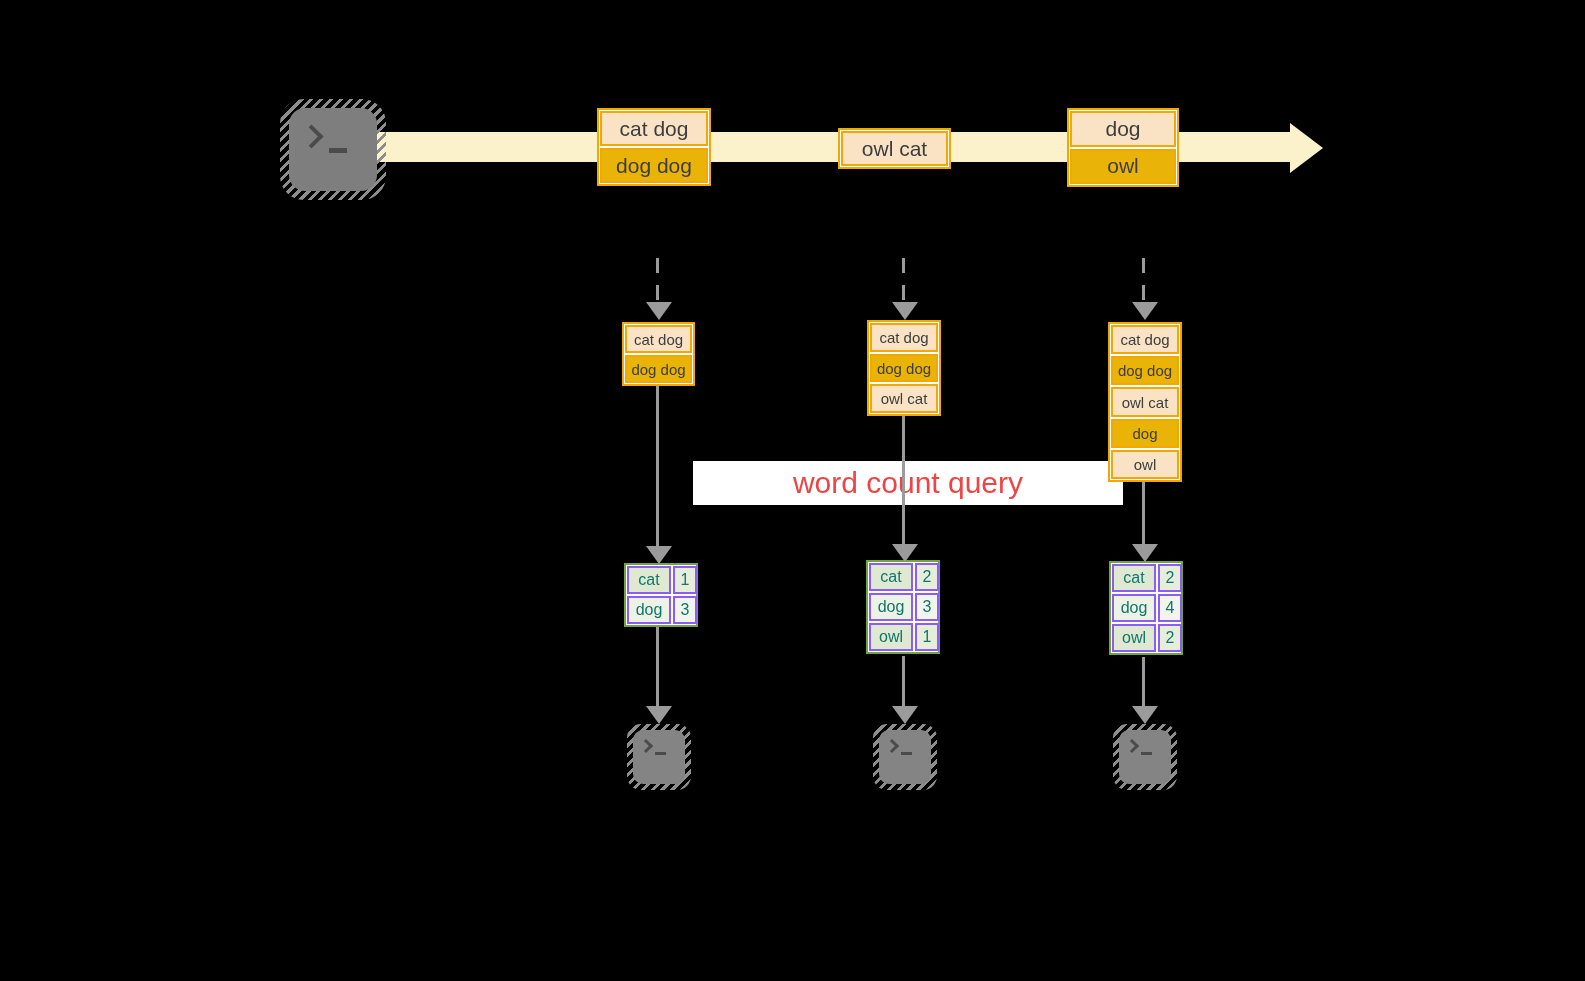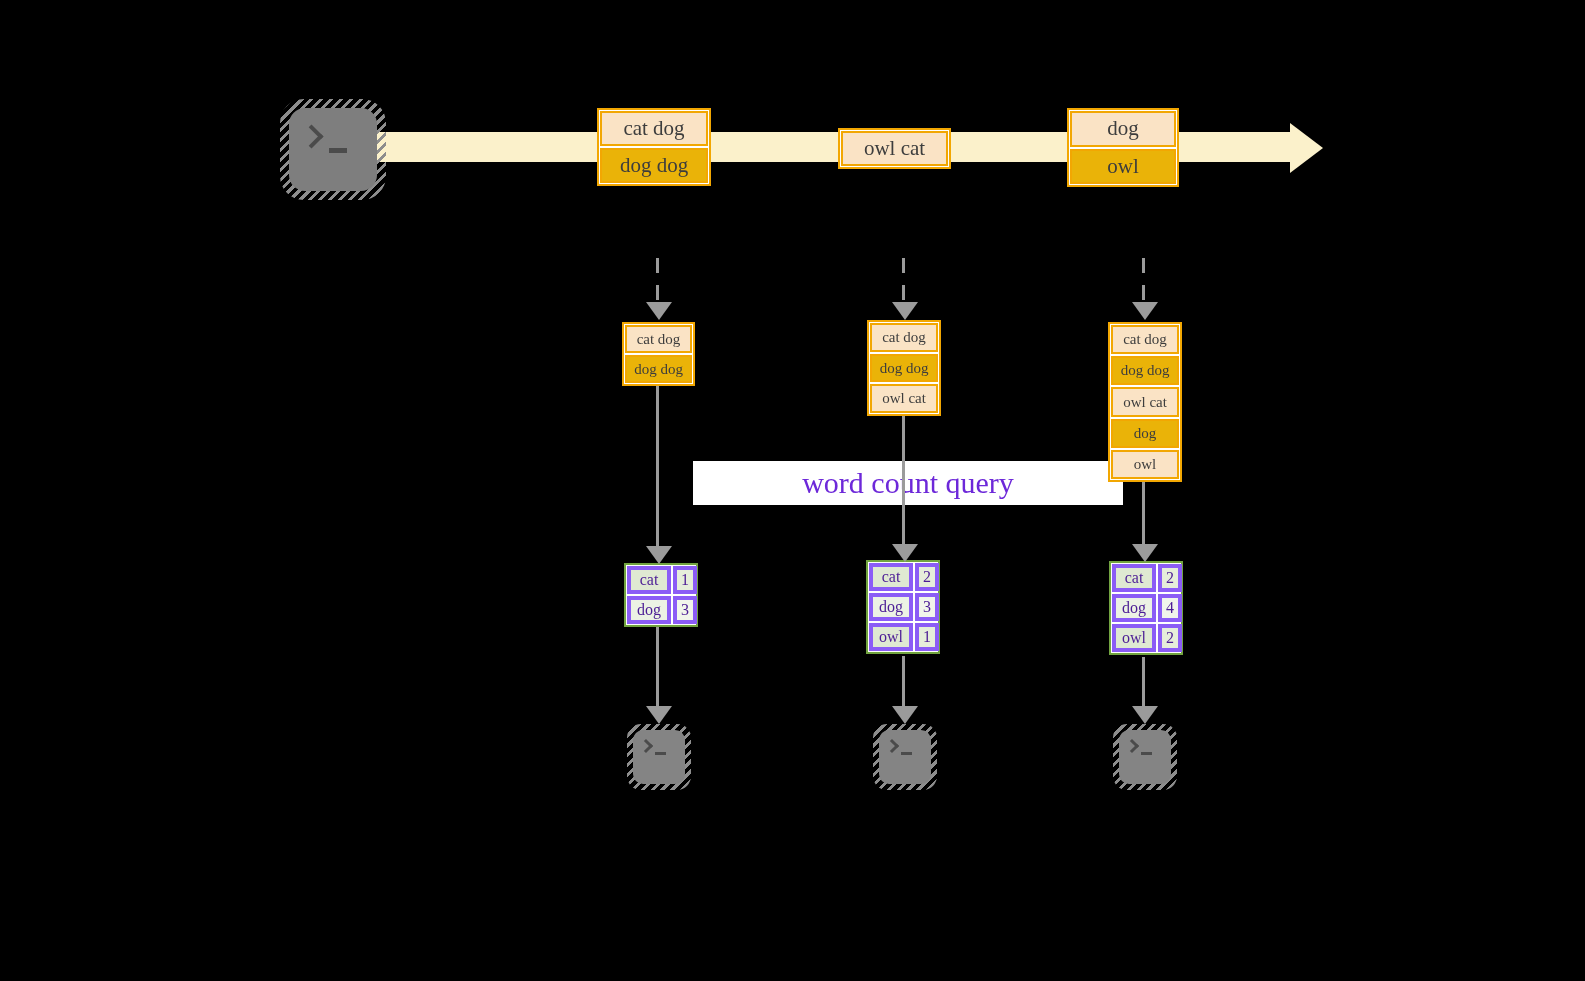--- a/index.html
+++ b/index.html
@@ -1,18 +1,18 @@
 <!DOCTYPE html>
 <html><head>
 <meta charset="utf-8">
 <style>
   html,body{margin:0;padding:0;background:#000;}
   #canvas{
     position:relative;width:1585px;height:981px;background:#000;overflow:hidden;
-    font-family:Liberation Serif, serif;color:#3d3d3d;
+    font-family:Liberation Sans, sans-serif;color:#3d3d3d;
   }
   
   .band{position:absolute;left:370px;top:132px;width:920px;height:30px;background:#FBF1CB;z-index:1;}
   .band-head{position:absolute;left:1290px;top:123px;width:0;height:0;z-index:1;
     border-top:25px solid transparent;border-bottom:25px solid transparent;border-left:33px solid #FBF1CB;}
   
   .term{position:absolute;z-index:3;box-sizing:border-box;
     background:repeating-linear-gradient(135deg,#8d8d8d 0 3px,transparent 3px 7px);}
   .term-inner{position:relative;width:100%;height:100%;background:#7e7e7e;}
   .term-src{left:280px;top:99px;width:106px;height:101px;padding:9px;border-radius:24px;}
@@ -37,26 +37,26 @@
   .big .arow{font-size:21px;}
   .small .arow{font-size:15px;}
   
   .vline{position:absolute;width:3px;background:#9b9b9b;z-index:6;}
   .vdash{position:absolute;width:3px;z-index:6;
     background:repeating-linear-gradient(180deg,#9b9b9b 0 15px,transparent 15px 27px);}
   .vhead{position:absolute;width:0;height:0;z-index:6;
     border-left:13px solid transparent;border-right:13px solid transparent;border-top:18px solid #9b9b9b;}
   
   .qlabel{position:absolute;left:693px;top:461px;width:430px;height:44px;background:#ffffff;z-index:4;
-    display:flex;align-items:center;justify-content:center;font-size:30px;color:#6d28d9;}
+    display:flex;align-items:center;justify-content:center;font-size:30px;color:#ef4444;}
   
   .gtable{position:absolute;display:grid;grid-template-columns:44px 24px;gap:2px;background:#fff;
     border:2px solid #72A440;padding:1px;box-sizing:border-box;z-index:5;}
-  .gcell{height:28px;border:4px solid #8b5cf6;display:flex;align-items:center;justify-content:center;
-    font-size:16px;color:#4c1d95;box-sizing:border-box;}
+  .gcell{height:28px;border:2px solid #8b5cf6;display:flex;align-items:center;justify-content:center;
+    font-size:16px;color:#0f766e;box-sizing:border-box;}
   .g-dark{background:#DFE9D2;}
   .g-dark2{background:#E6EEDA;}
   .g-light{background:#ECF2E4;}
   .g-light2{background:#F1F5EB;}
 </style>
 </head>
 <body>
 
 <div id="canvas">
 

